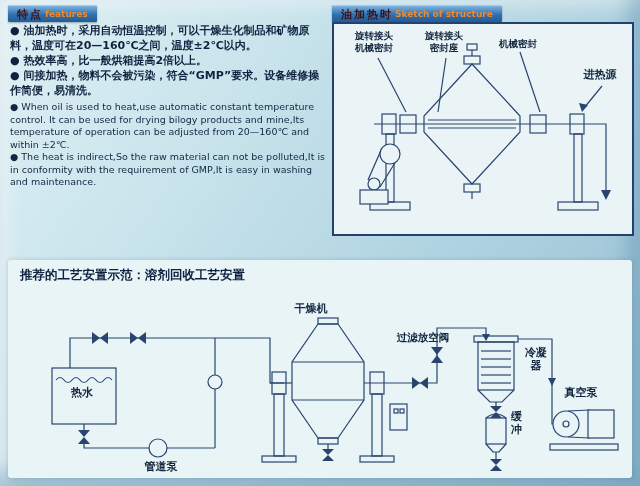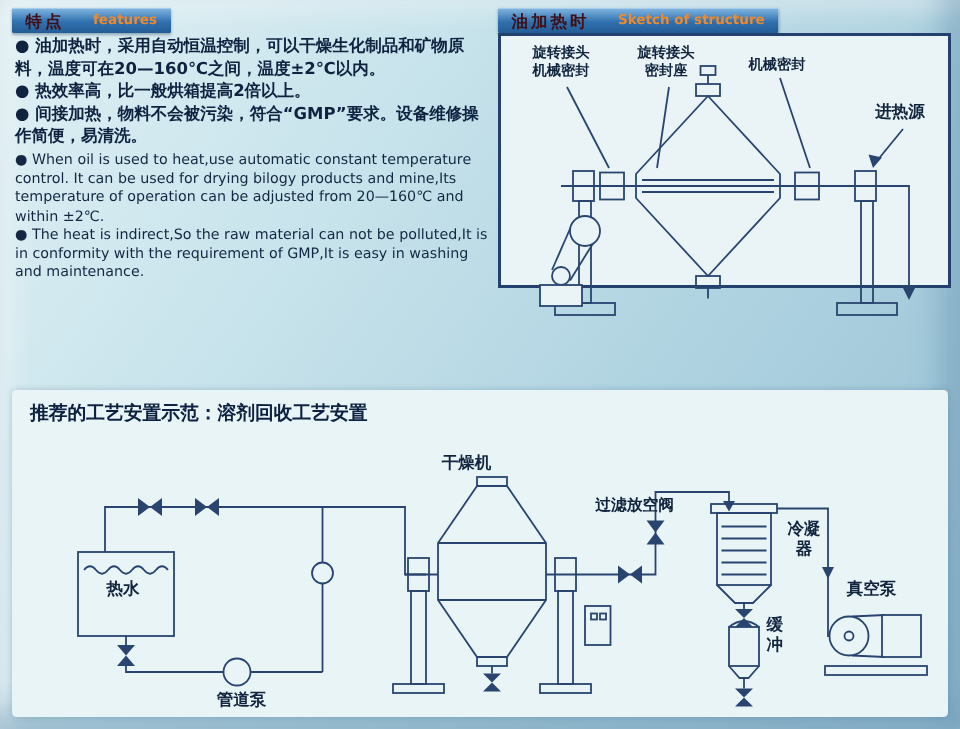--- a/index.html
+++ b/index.html
@@ -3,32 +3,32 @@
 <meta charset="utf-8">
 <style>
   html,body{margin:0;padding:0;}
   .page{
     position:relative;width:640px;height:486px;overflow:hidden;
     background:linear-gradient(125deg,#dff0f4 0%,#c9e4ec 30%,#aed2e0 65%,#97c0d4 100%);
     font-family:"DejaVu Sans","Liberation Sans",sans-serif;
     box-shadow:inset -10px -12px 22px rgba(55,105,145,.35), inset 8px 6px 16px rgba(255,255,255,.55);
   }
   .banner{
-    position:absolute;height:16px;display:inline-flex;align-items:center;gap:19px;
+    position:absolute;height:16px;display:inline-flex;align-items:center;gap:2px;
     padding:0 9px;background:linear-gradient(180deg,#7cb2de 0%,#2f6fae 55%,#235c95 100%);
     border-top:1px solid #a9cdeb;border-radius:1px;box-shadow:0 1px 2px rgba(10,40,70,.35);
   }
   .bzh{font-size:11px;font-weight:bold;color:#401016;letter-spacing:2px;}
   .ben{font-size:9px;font-weight:bold;color:#ef8a2c;}
   .zh-list{position:absolute;left:10px;top:23px;width:313px;color:#0f2340;
     font-size:11px;line-height:15px;font-weight:bold;}
   .zh-list .item{margin:0;}
   .en-list{position:absolute;left:10px;top:101px;width:316px;color:#132743;
     font-size:9.5px;line-height:12.5px;}
-  .sketch-box{position:absolute;left:332px;top:22px;width:302px;height:170px;
+  .sketch-box{position:absolute;left:332px;top:22px;width:302px;height:214px;
     border:2px solid #23406e;background:#eaf4f7;box-sizing:border-box;}
   .flow-panel{position:absolute;left:8px;top:260px;width:624px;height:218px;
     background:#e9f4f7;border-radius:3px;box-shadow:0 0 4px rgba(40,80,120,.25);}
   .lbl{position:absolute;color:#12253e;font-weight:bold;text-align:center;
     white-space:pre-line;line-height:1.22;}
   .lbl.s{font-size:9.5px;}
   .lbl.m{font-size:11px;}
   .flow-title-zh{position:absolute;left:12px;top:7px;font-size:12.5px;font-weight:bold;color:#0d2140;}
   .flow-title-en{position:absolute;left:12px;top:26px;font-size:10px;color:#13273f;
     white-space:pre-line;line-height:13px;}

